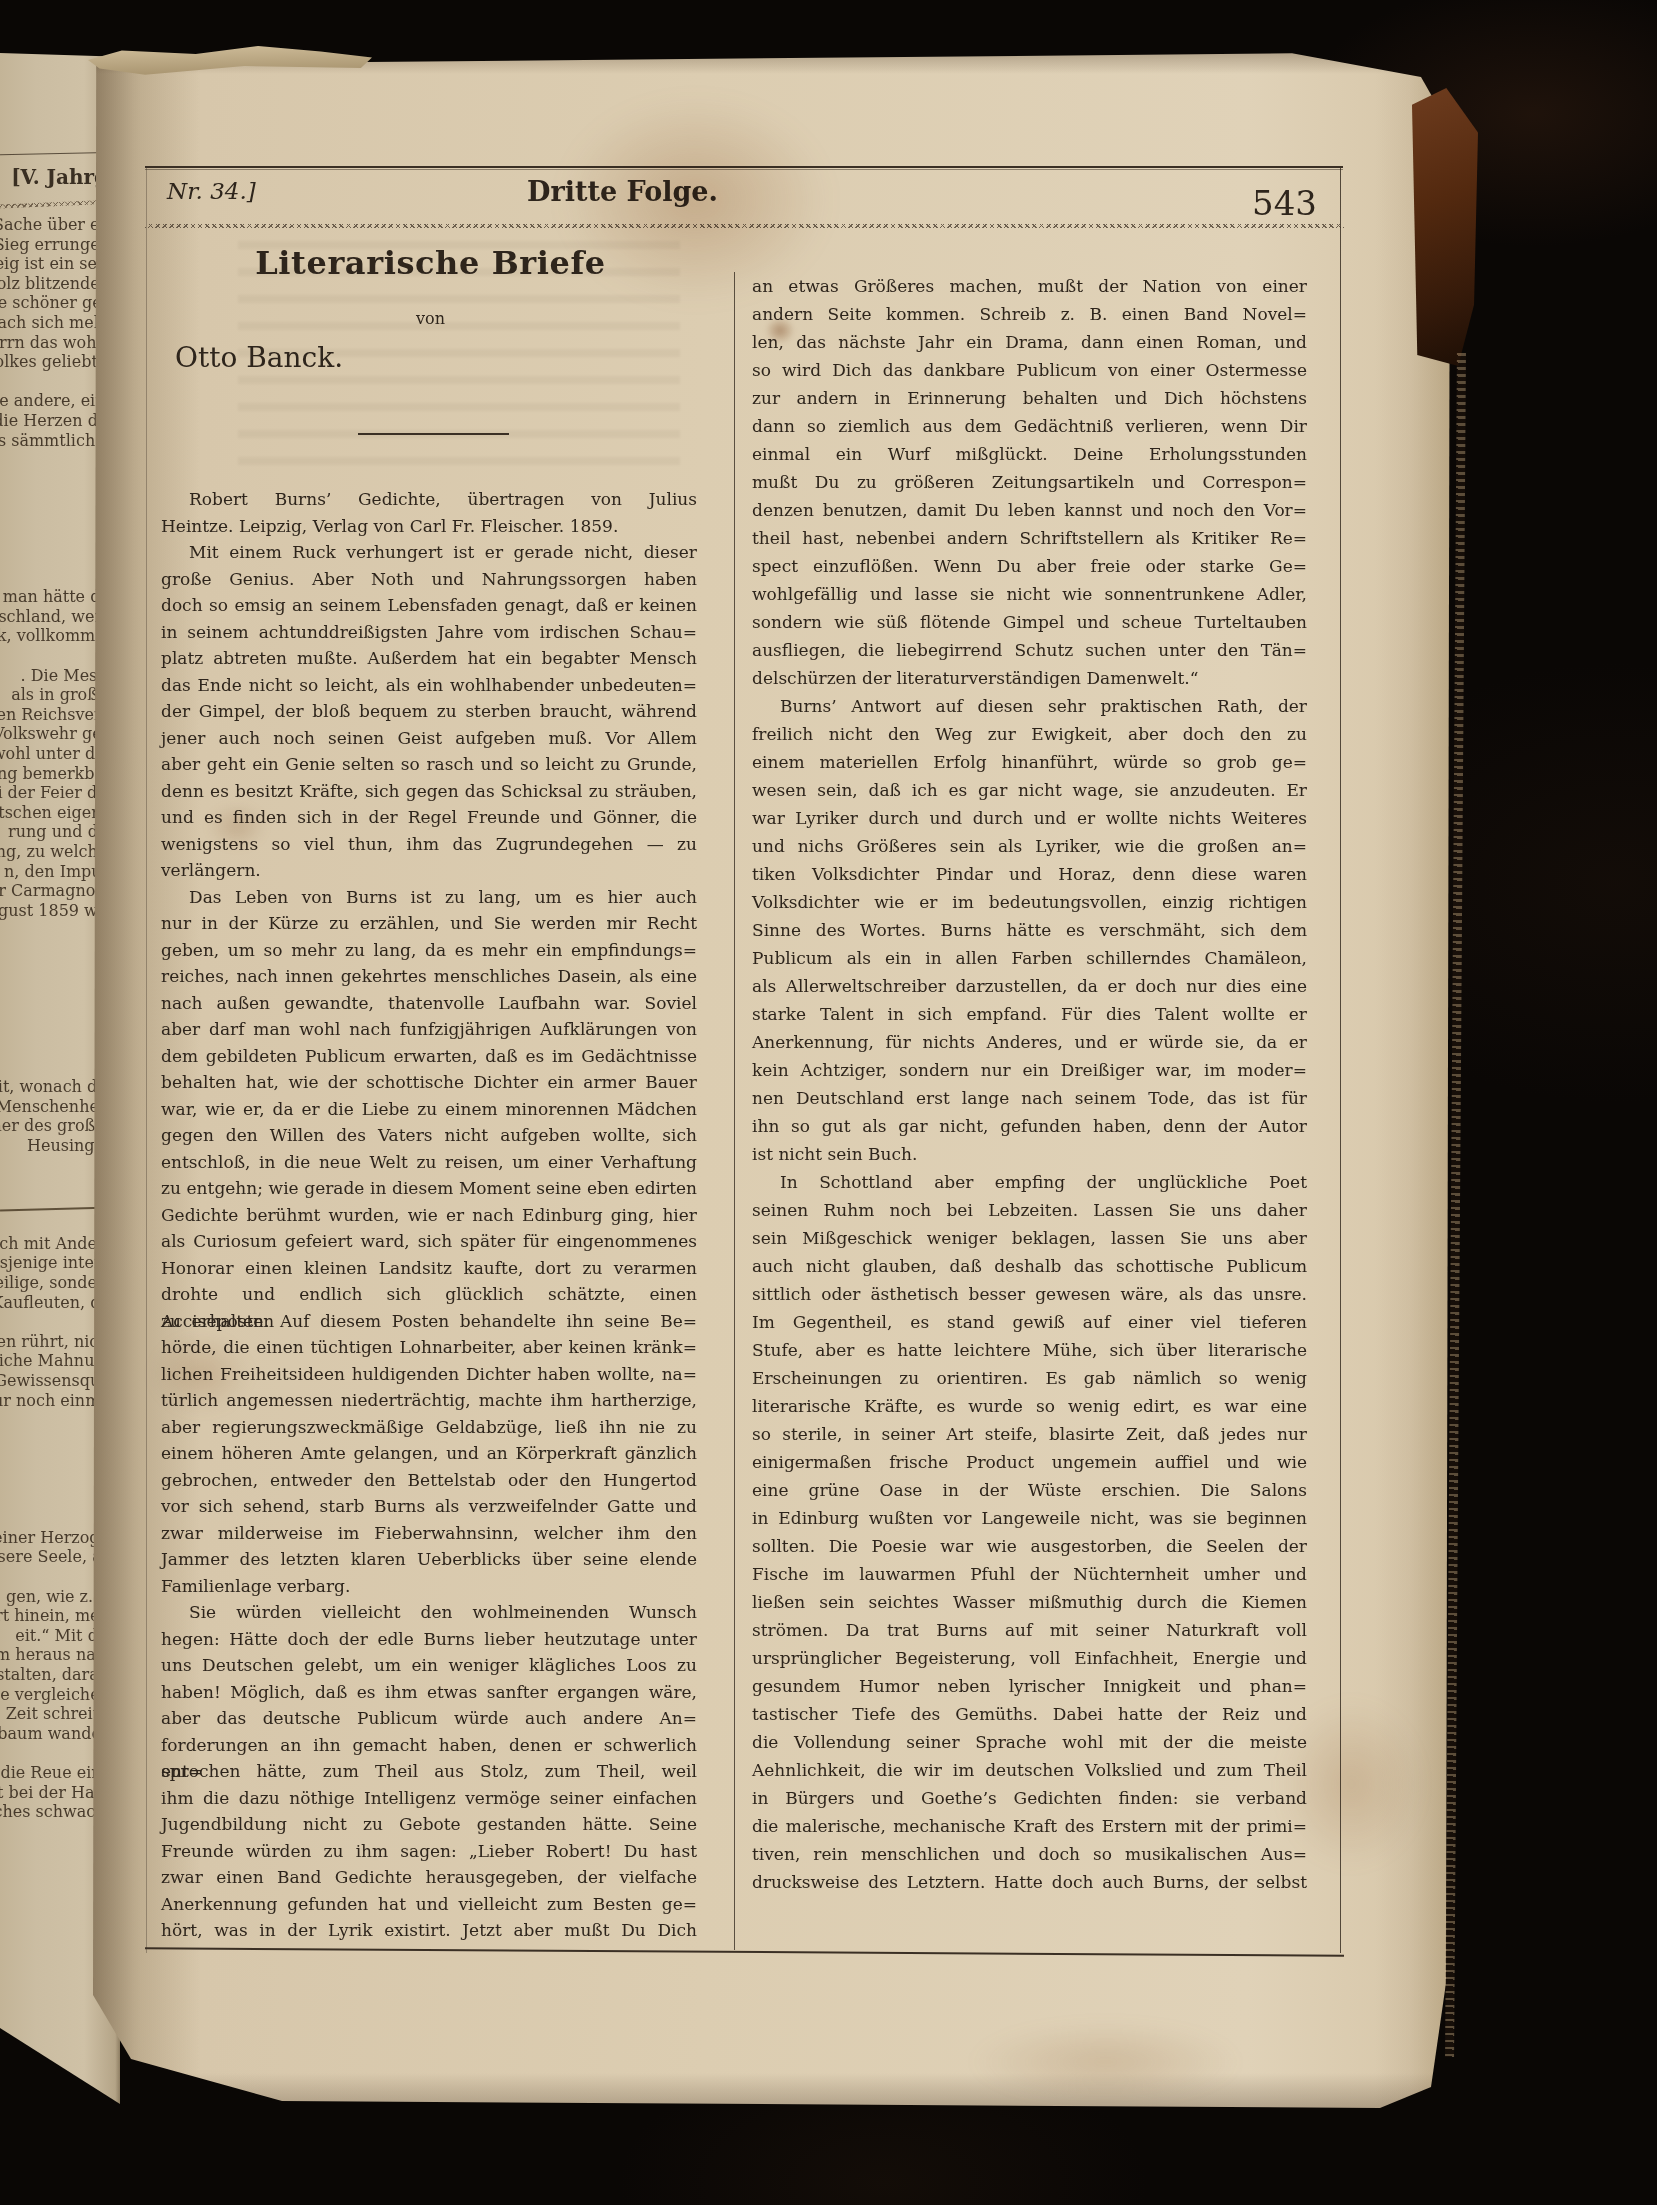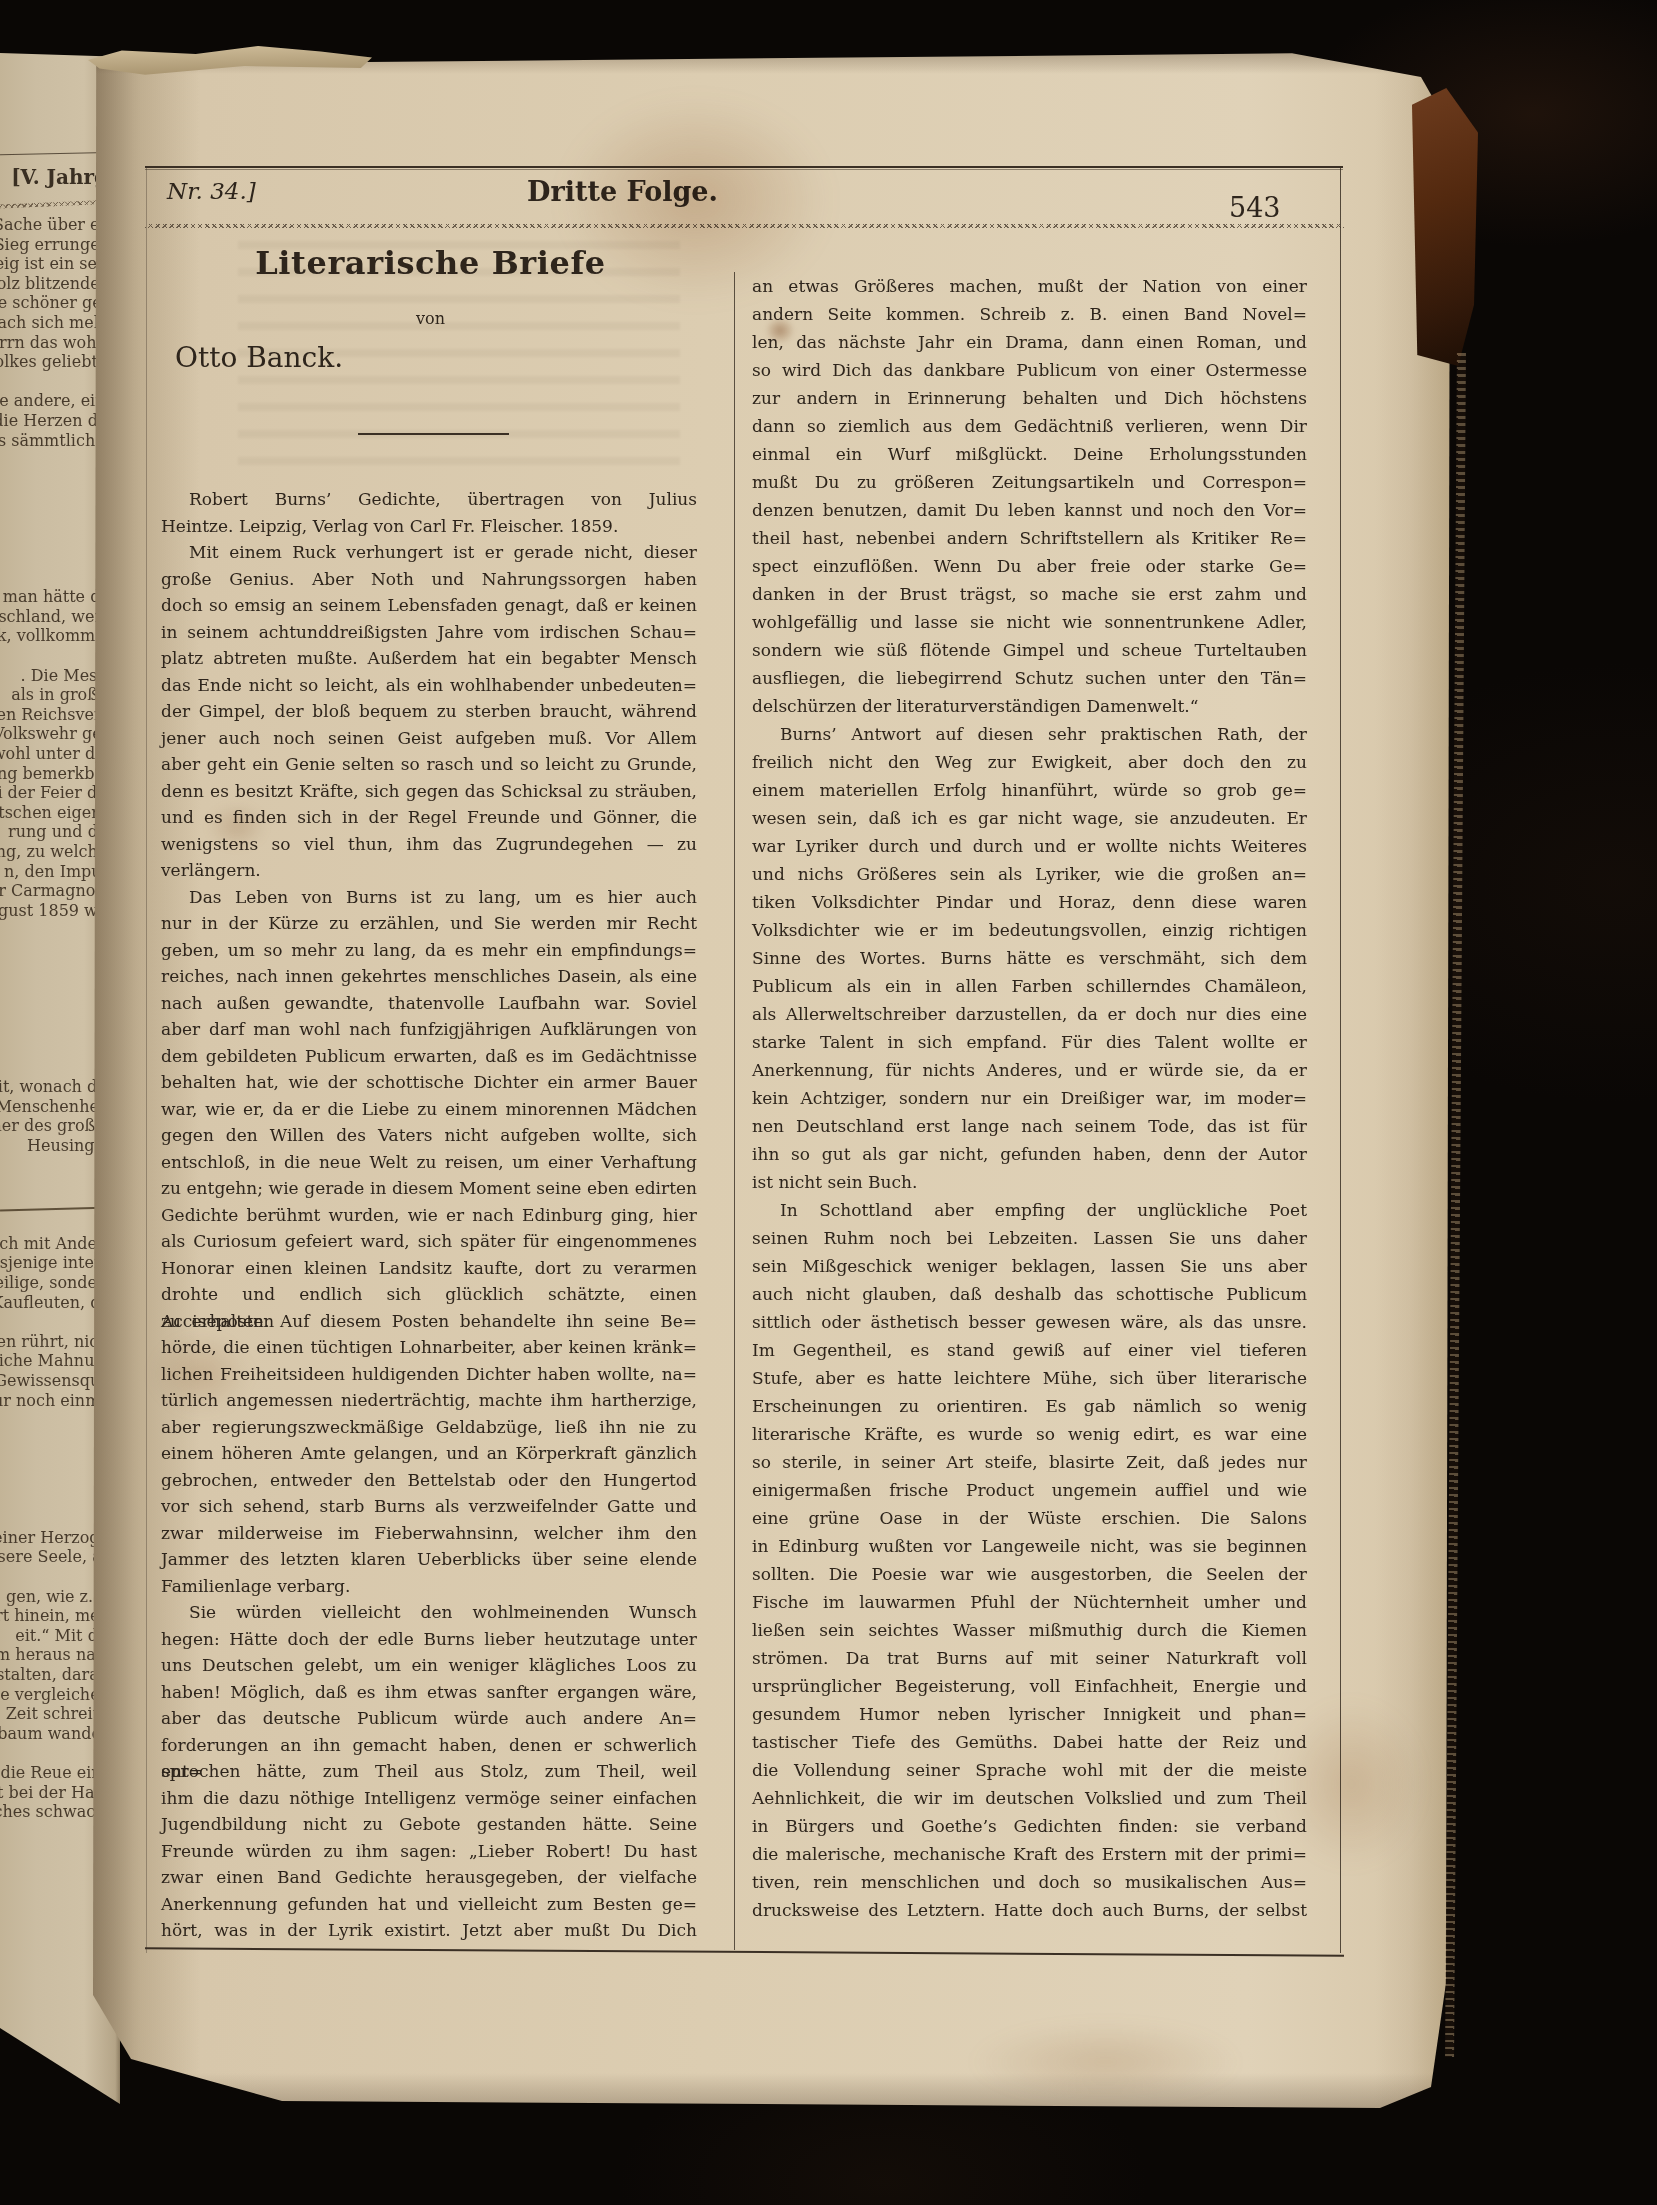--- a/index.html
+++ b/index.html
@@ -59,21 +59,21 @@
      repeating-linear-gradient(-45deg,#473a2c 0 1px,transparent 1px 5px);}
   #right-frame{left:1247px;top:114px;width:1.3px;height:1787px;opacity:.85;}
   #left-frame{left:53px;top:114px;width:0.9px;height:1787px;opacity:.35;}
   #col-divider{left:641px;top:220px;width:1.3px;height:1678px;opacity:.8;}
   #bottom-rule{left:52px;top:1899px;width:1199px;height:1.6px;transform:rotate(.35deg);}
   
   .ink{color:#2e251c;}
   #issue-no{position:absolute;left:74px;top:126px;font-size:23px;font-style:italic;}
   #series-title{position:absolute;left:353px;top:124px;width:353px;text-align:center;
     font-size:27px;font-weight:bold;}
-  #page-no{position:absolute;left:1136px;top:140px;width:88px;font-size:27px;}
+  #page-no{position:absolute;left:1136px;top:131px;width:88px;text-align:right;font-size:34px;}
   
   #art-title{position:absolute;left:82px;top:192px;width:511px;text-align:center;
     font-size:32px;font-weight:bold;letter-spacing:0.6px;}
   #art-von{position:absolute;left:82px;top:257px;width:511px;text-align:center;font-size:16px;}
   #art-author{position:absolute;left:82px;top:289px;width:511px;text-align:left;
     font-size:28px;font-weight:normal;}
   #title-sep{position:absolute;left:265px;top:381px;width:151px;height:1.6px;background:#3a2f24;}
   
   .col{position:absolute;font-size:17px;color:#2e251c;}
   #col1{left:68px;top:434px;width:536px;}
@@ -461,21 +461,20 @@
           <div class="line">andern Seite kommen. Schreib z. B. einen Band Novel=</div>
           <div class="line">len, das nächste Jahr ein Drama, dann einen Roman, und</div>
           <div class="line">so wird Dich das dankbare Publicum von einer Ostermesse</div>
           <div class="line">zur andern in Erinnerung behalten und Dich höchstens</div>
           <div class="line">dann so ziemlich aus dem Gedächtniß verlieren, wenn Dir</div>
           <div class="line">einmal ein Wurf mißglückt. Deine Erholungsstunden</div>
           <div class="line">mußt Du zu größeren Zeitungsartikeln und Correspon=</div>
           <div class="line">denzen benutzen, damit Du leben kannst und noch den Vor=</div>
           <div class="line">theil hast, nebenbei andern Schriftstellern als Kritiker Re=</div>
           <div class="line">spect einzuflößen. Wenn Du aber freie oder starke Ge=</div>
-          <div class="line">danken in der Brust trägst, so mache sie erst zahm und</div>
           <div class="line">wohlgefällig und lasse sie nicht wie sonnentrunkene Adler,</div>
           <div class="line">sondern wie süß flötende Gimpel und scheue Turteltauben</div>
           <div class="line">ausfliegen, die liebegirrend Schutz suchen unter den Tän=</div>
           <div class="line">delschürzen der literaturverständigen Damenwelt.“</div>
         </div>
         <div class="para indent">
           <div class="line">Burns’ Antwort auf diesen sehr praktischen Rath, der</div>
           <div class="line">freilich nicht den Weg zur Ewigkeit, aber doch den zu</div>
           <div class="line">einem materiellen Erfolg hinanführt, würde so grob ge=</div>
           <div class="line">wesen sein, daß ich es gar nicht wage, sie anzudeuten. Er</div>

